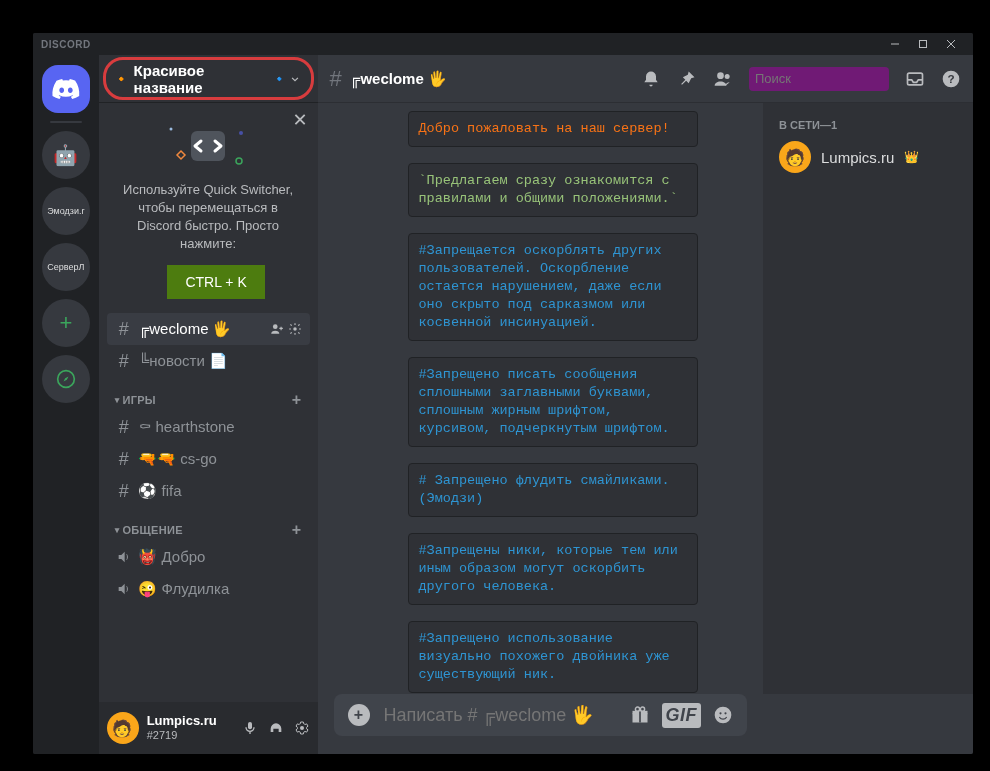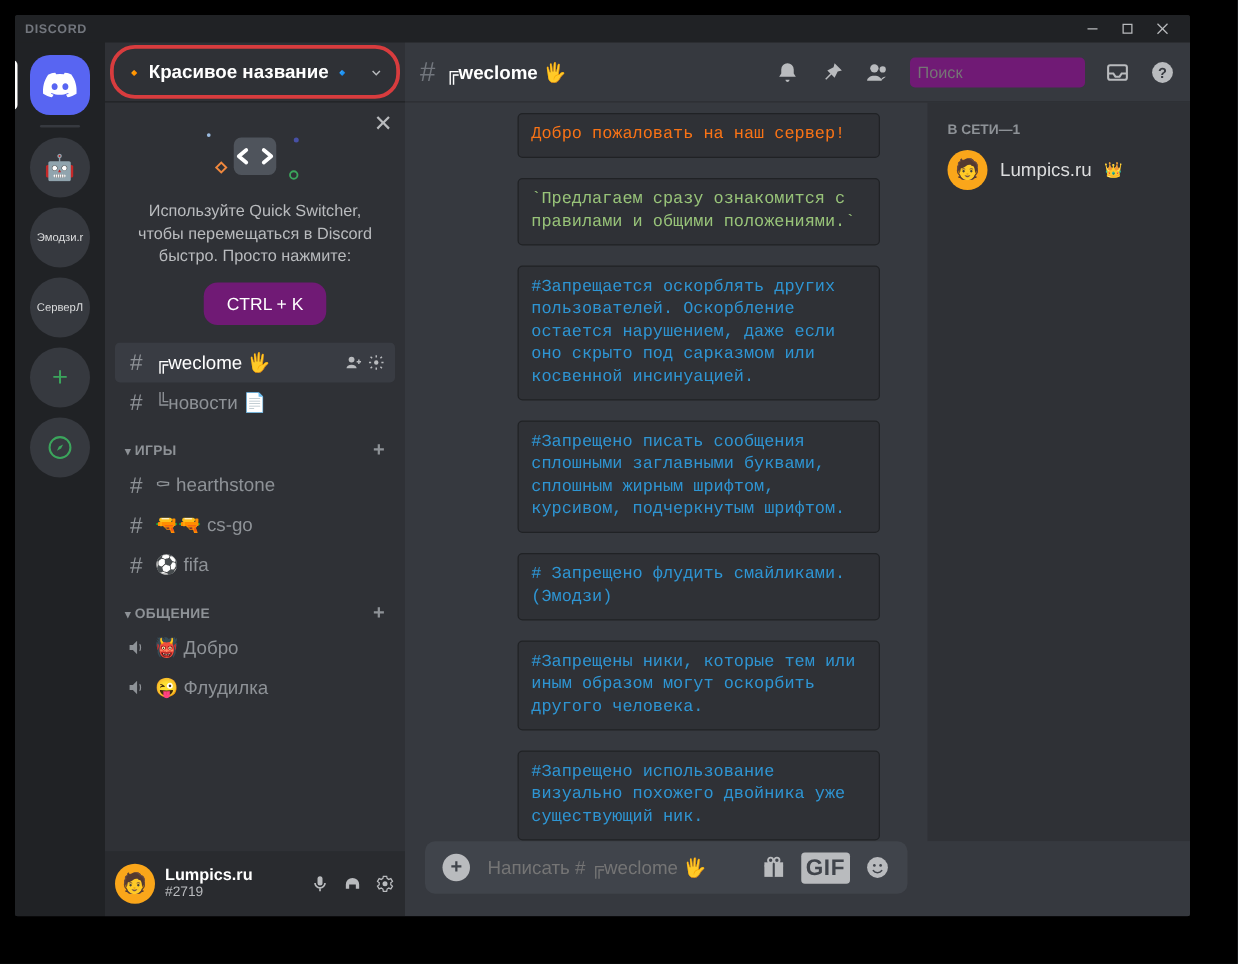--- a/index.html
+++ b/index.html
@@ -1,17 +1,17 @@
 <!DOCTYPE html>
 <html><head>
 <meta charset="utf-8">
 <style>
 * { margin: 0; padding: 0; box-sizing: border-box; }
 body { font-family: "Whitney", "Helvetica Neue", Helvetica, Arial, sans-serif; background: #000; width: 990px; height: 771px; overflow: hidden; font-size: 14px; color: #dcddde; }
-.outer-frame { width: 990px; height: 771px; background: #000; padding: 12px; }
+.outer-frame { width: 990px; height: 771px; background: #000; padding: 33px; }
 .app-window { width: 940px; height: 721px; background: #202225; position: relative; border-radius: 2px; overflow: hidden; }
 .titlebar { height: 22px; background: #202225; display: flex; align-items: center; padding: 0 8px; }
 .titlebar-brand { font-size: 10px; font-weight: 700; color: #72767d; letter-spacing: 0.5px; }
 .titlebar-spacer { flex: 1; }
 .win-btn { width: 28px; height: 22px; display: flex; align-items: center; justify-content: center; color: #b9bbbe; cursor: pointer; }
 .app-body { display: flex; height: 699px; }
 
 
 .guilds { width: 72px; background: #202225; display: flex; flex-direction: column; align-items: center; padding-top: 10px; gap: 8px; }
 .guild-pill { width: 48px; height: 48px; border-radius: 50%; background: #36393f; display: flex; align-items: center; justify-content: center; cursor: pointer; font-size: 9px; color: #dcddde; text-align: center; position: relative; }
@@ -26,21 +26,21 @@
 .sidebar { width: 240px; background: #2f3136; display: flex; flex-direction: column; }
 .server-header { height: 48px; border-bottom: 1px solid #202225; display: flex; align-items: center; padding: 0 16px; color: #fff; font-weight: 600; font-size: 15px; cursor: pointer; position: relative; }
 .highlight-ring { position: absolute; top: 2px; left: 4px; right: 4px; bottom: 2px; border: 3px solid #d83c3e; border-radius: 20px; pointer-events: none; }
 .server-header .chev { margin-left: auto; color: #b9bbbe; }
 .diamond { font-size: 12px; }
 .diamond.orange { color: #f0883e; }
 .diamond.blue { color: #3498db; }
 .qs-card { position: relative; padding: 18px 16px 14px; text-align: center; color: #b9bbbe; font-size: 13px; line-height: 18px; }
 .qs-close { position: absolute; top: 8px; right: 10px; color: #b9bbbe; cursor: pointer; font-size: 18px; }
 .qs-art { height: 50px; display: flex; align-items: center; justify-content: center; margin-bottom: 10px; }
-.qs-btn { margin-top: 12px; background: #701a75; color: #fff; padding: 8px 18px; border-radius: 11px; display: inline-block; font-weight: 500; font-size: 14px; cursor: pointer; margin-left: 16px; }
+.qs-btn { margin-top: 12px; background: #4d7c0f; color: #fff; padding: 8px 18px; border-radius: 0; display: inline-block; font-weight: 500; font-size: 14px; cursor: pointer; margin-left: 16px; }
 .channels { flex: 1; overflow-y: auto; padding: 0 8px; }
 .channel { display: flex; align-items: center; height: 32px; padding: 0 8px; border-radius: 4px; color: #8e9297; cursor: pointer; gap: 6px; font-size: 15px; }
 .channel.active { background: #393c43; color: #fff; }
 .channel .ch-icon { color: #8e9297; font-size: 18px; width: 18px; display: inline-flex; justify-content: center; }
 .channel .ch-name { flex: 1; white-space: nowrap; overflow: hidden; text-overflow: ellipsis; }
 .channel .ch-actions { display: none; gap: 4px; color: #b9bbbe; }
 .channel.active .ch-actions { display: flex; }
 .category { display: flex; align-items: center; padding: 14px 8px 2px; color: #8e9297; font-size: 11px; font-weight: 600; text-transform: uppercase; letter-spacing: 0.3px; cursor: pointer; }
 .category .cat-arrow { font-size: 9px; margin-right: 3px; }
 .category .cat-plus { margin-left: auto; font-size: 16px; }
@@ -64,23 +64,23 @@
 .search-box input { background: transparent; border: none; outline: none; color: #dcddde; flex: 1; font-size: 13px; }
 .chat-content { flex: 1; display: flex; overflow: hidden; }
 .messages { flex: 1; overflow-y: auto; padding: 8px 16px 0 90px; }
 .code-block { background: #2f3136; border: 1px solid #202225; border-radius: 4px; padding: 8px 10px; margin-bottom: 16px; font-family: Consolas, "Courier New", monospace; font-size: 13.5px; line-height: 18px; max-width: 290px; white-space: pre-wrap; word-wrap: break-word; }
 .cb-orange { color: #f97316; }
 .cb-green { color: #98c379; }
 .cb-blue { color: #2e95d3; }
 .chat-input-wrap { padding: 0 16px 18px; }
 .chat-input { background: #40444b; border-radius: 8px; height: 42px; display: flex; align-items: center; padding: 0 14px; gap: 14px; color: #b9bbbe; }
 .input-plus { width: 22px; height: 22px; border-radius: 50%; background: #b9bbbe; color: #40444b; display: flex; align-items: center; justify-content: center; font-weight: 700; cursor: pointer; font-size: 16px; }
-.chat-input input { flex: 1; background: transparent; border: none; outline: none; color: #5eead4; font-size: 15px; }
+.chat-input input { flex: 1; background: transparent; border: none; outline: none; color: #5eead4; font-size: 18px; }
 .input-icons { display: flex; gap: 12px; align-items: center; }
-.input-icons span { cursor: pointer; font-size: 18px; }
+.input-icons span { cursor: pointer; font-size: 18px; font-style: italic; }
 .gif-badge { background: #b9bbbe; color: #40444b; font-size: 10px; font-weight: 800; border-radius: 3px; padding: 2px 4px; letter-spacing: 0.5px; }
 
 
 .members { width: 210px; background: #2f3136; padding: 16px 8px; }
 .members-heading { font-size: 11px; font-weight: 700; color: #8e9297; text-transform: uppercase; padding: 0 8px 6px; }
 .member { display: flex; align-items: center; gap: 10px; padding: 4px 8px; border-radius: 4px; cursor: pointer; }
 .member-name { color: #dcddde; font-size: 15px; }
 .crown { color: #faa61a; font-size: 12px; }
 
 svg { display: block; }

